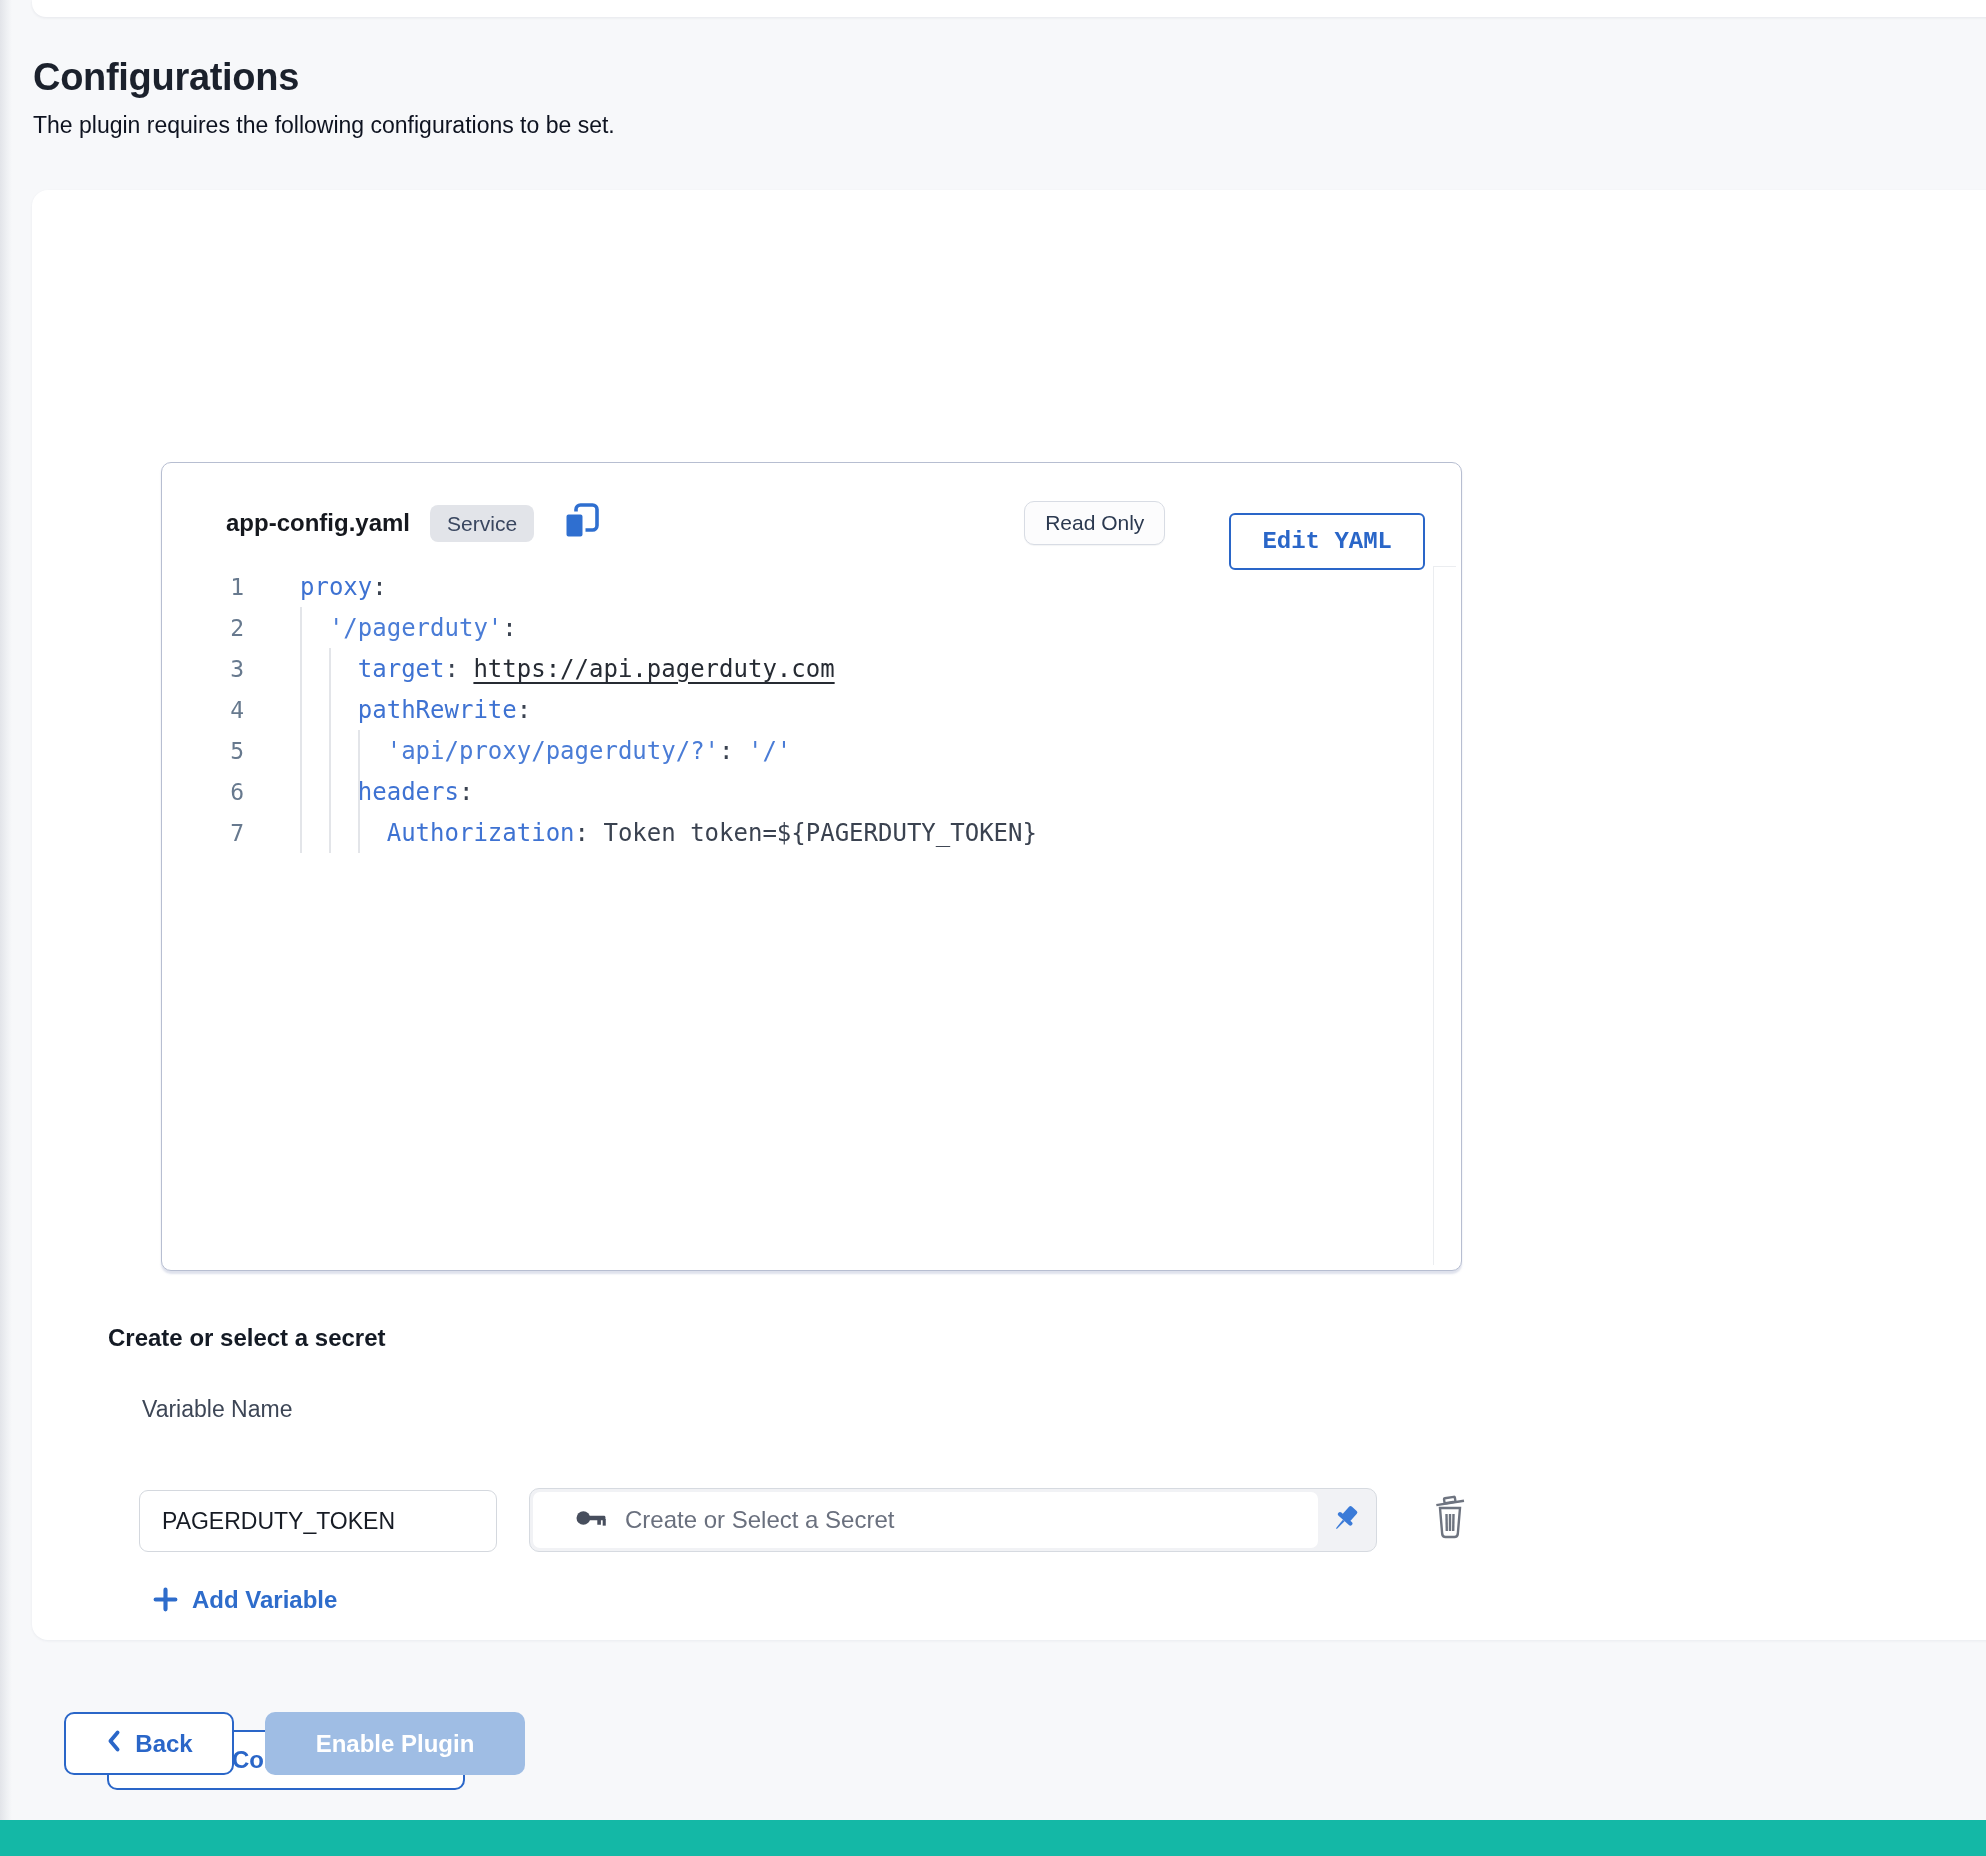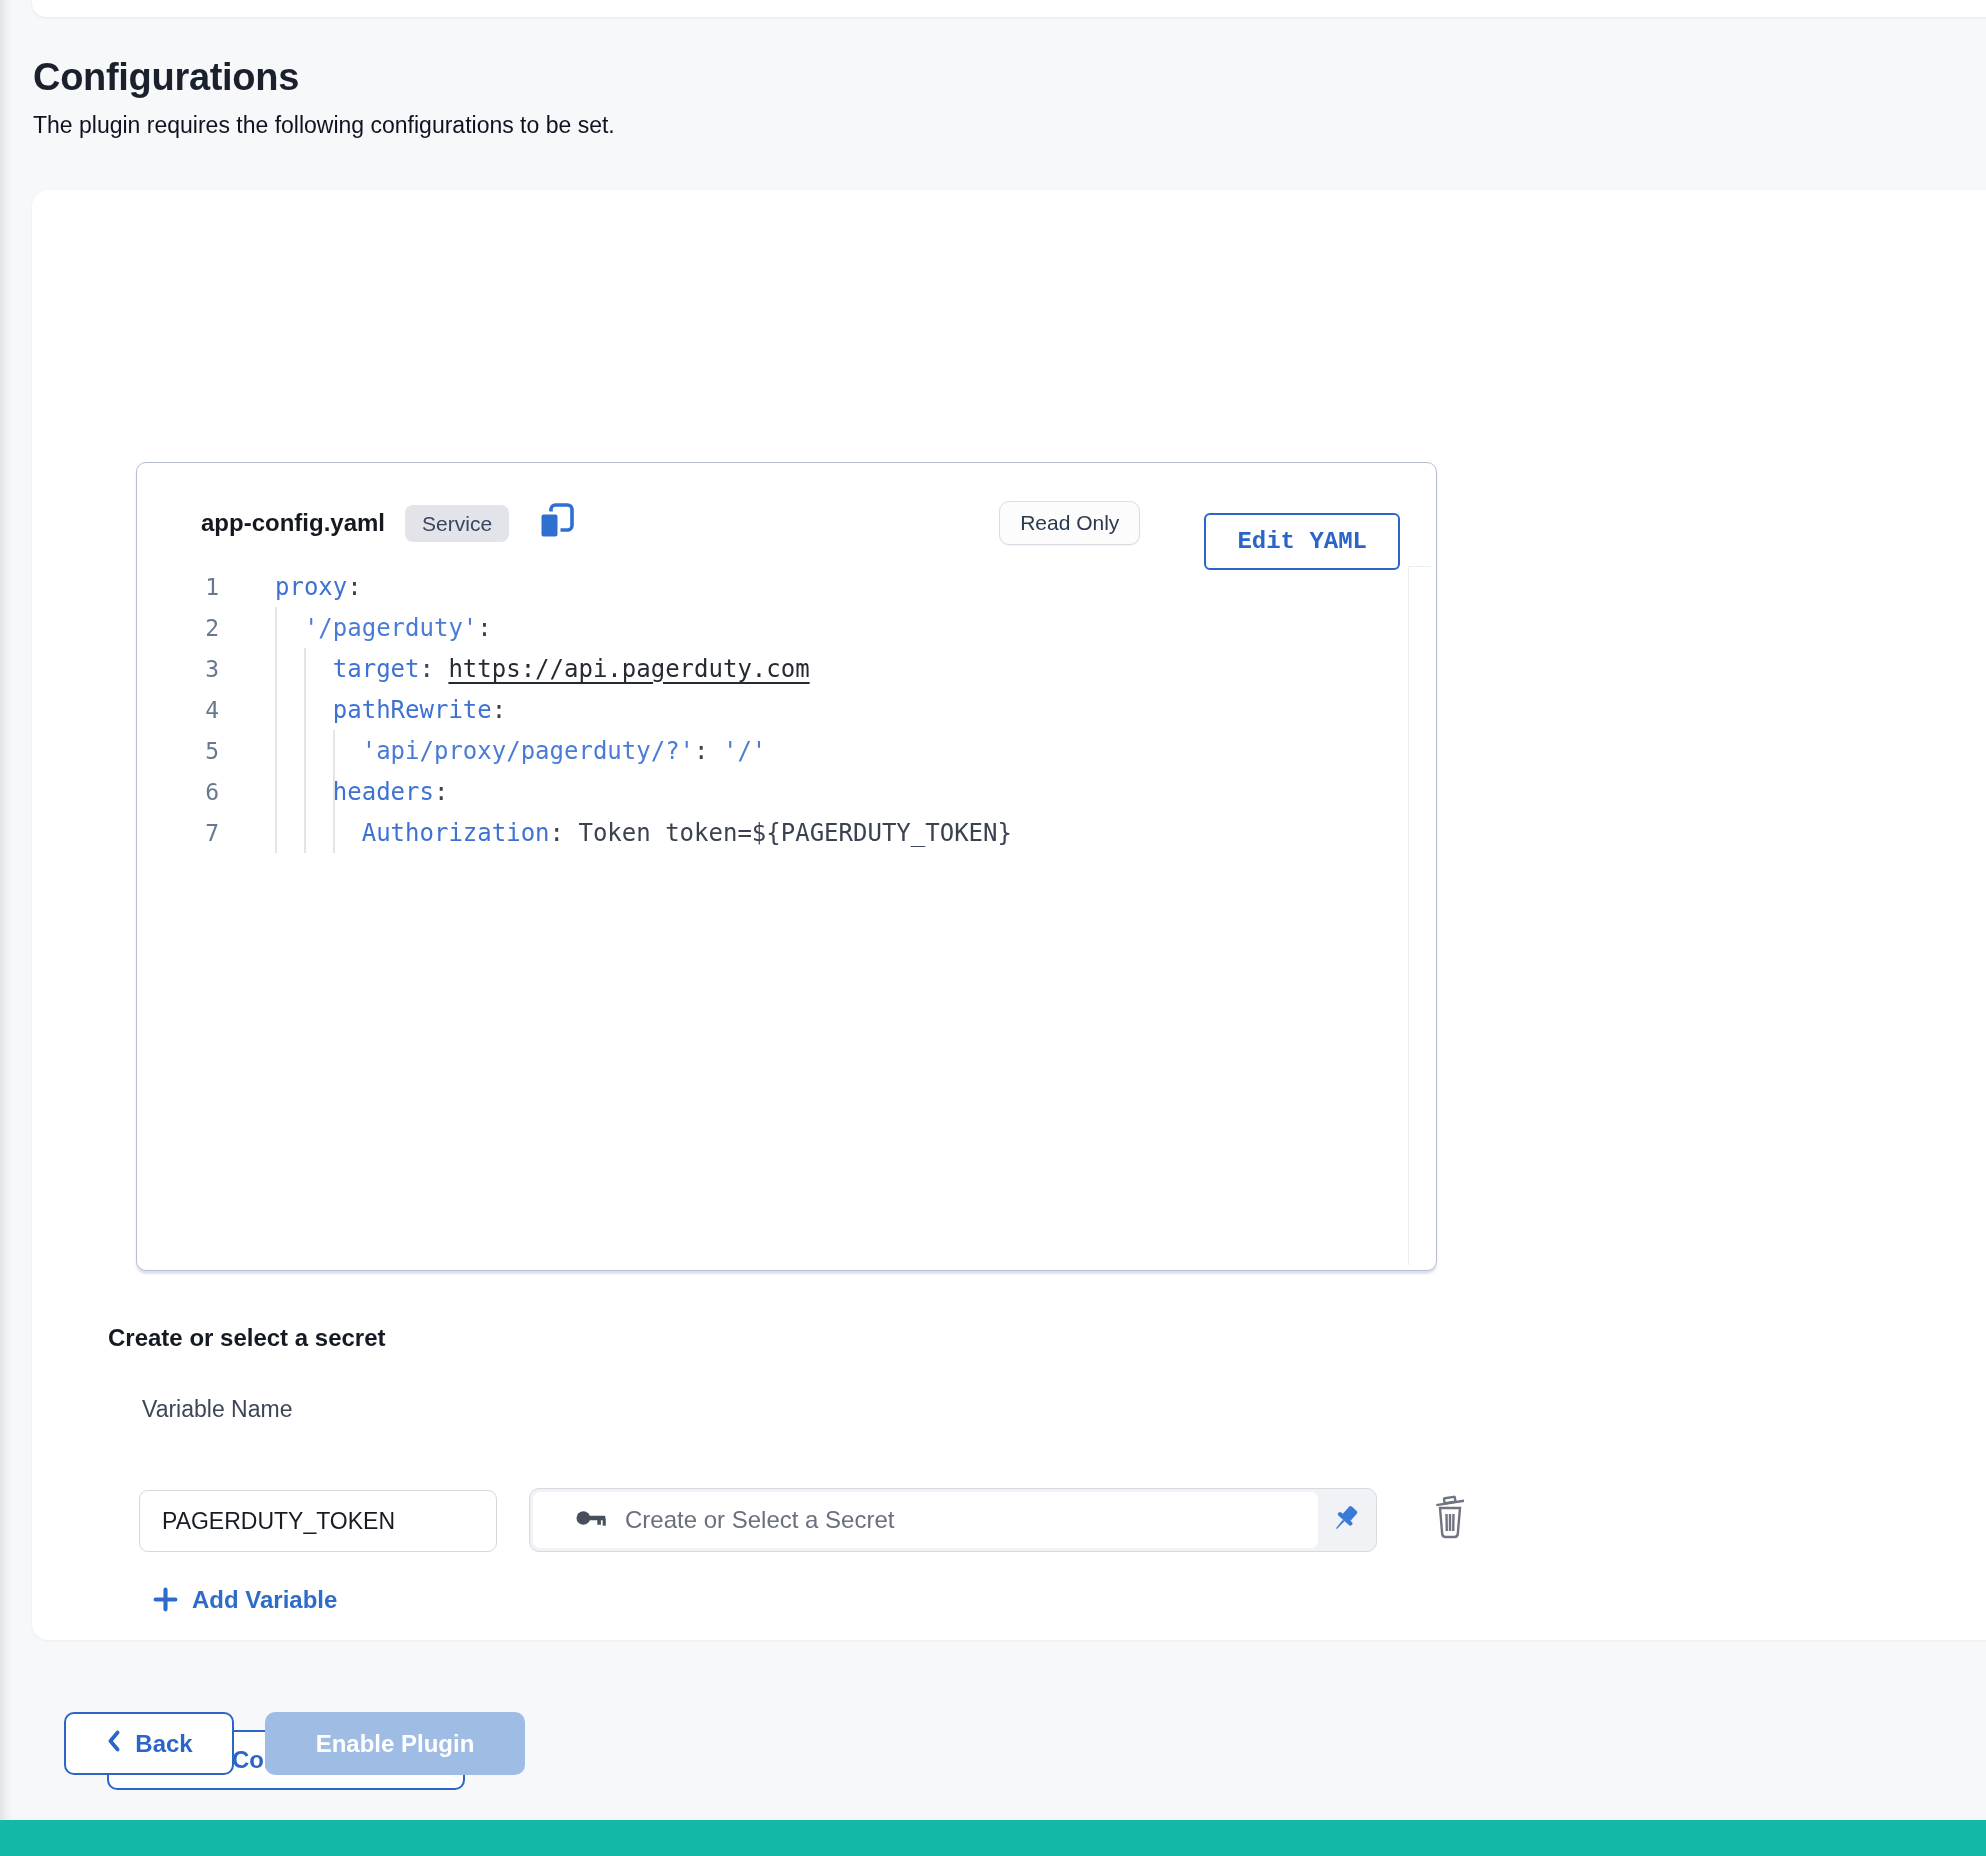--- a/index.html
+++ b/index.html
@@ -13,21 +13,21 @@
             border-bottom-left-radius:14px;box-shadow:0 1px 3px rgba(23,35,61,.08);}
 
   .page-title{position:absolute;left:33px;top:56px;font-size:38px;font-weight:700;
               color:#1b212c;letter-spacing:-.3px;}
   .page-subtitle{position:absolute;left:33px;top:112px;font-size:23px;color:#0e1320;}
 
   .main-card{position:absolute;left:32px;right:-24px;top:190px;height:1450px;background:#fff;
              border-radius:16px;box-shadow:0 1px 3px rgba(23,35,61,.06);}
 
   
-  .editor-panel{position:absolute;left:104px;top:272px;width:1301px;height:809px;background:#fff;
+  .editor-panel{position:absolute;left:129px;top:272px;width:1301px;height:809px;background:#fff;
                 border:1.5px solid #b7bed1;border-radius:10px;
                 box-shadow:0 2.5px 2px rgba(160,168,200,.35);box-sizing:border-box;}
   .editor-header{position:absolute;left:64px;right:36px;top:28px;height:64px;
                  display:flex;align-items:center;}
   .filename{font-size:24px;font-weight:700;color:#15181e;}
   .service-badge{margin-left:20px;background:#e2e4e9;color:#39465f;border-radius:8px;
                  padding:8px 17px;font-size:21px;line-height:1;}
   .copy-btn{margin-left:26px;width:42px;height:42px;border:none;background:transparent;
             padding:0;cursor:pointer;display:flex;align-items:center;justify-content:center;}
   .header-spacer{flex:1;}

